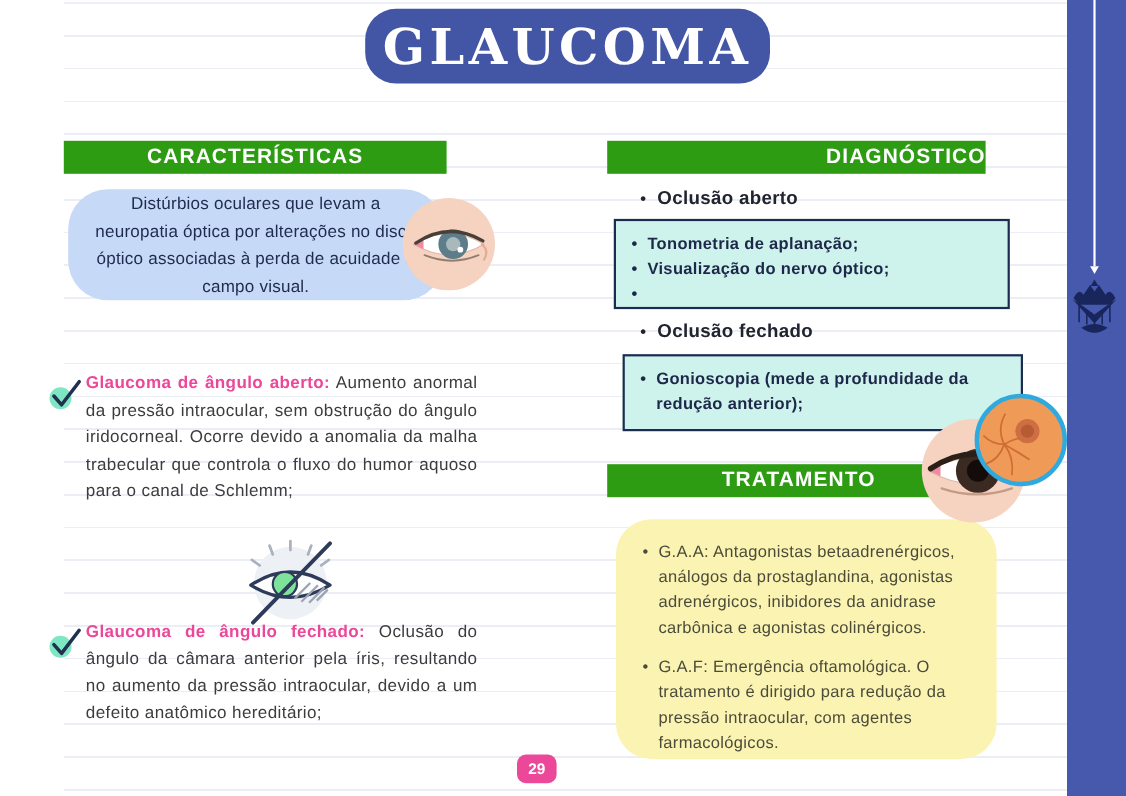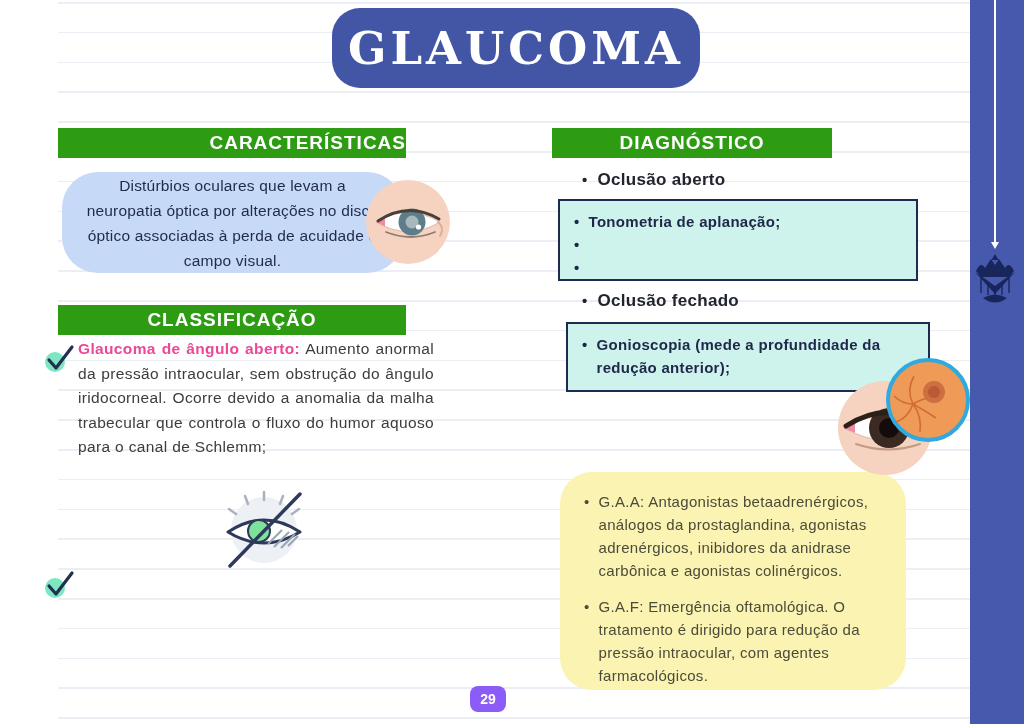--- a/index.html
+++ b/index.html
@@ -10,21 +10,21 @@
   .ruled{
     position:absolute;left:58px;top:2px;width:912px;height:722px;z-index:0;
     background:repeating-linear-gradient(180deg,#eceef6 0,#eceef6 1.5px,transparent 1.5px,transparent 29.8px);
   }
   .left-margin{position:absolute;left:0;top:0;width:58px;height:724px;background:#fff;z-index:1;}
   .sidebar{position:absolute;right:0;top:0;width:54px;height:724px;background:#4759ad;z-index:3;}
   .sidebar .thread{position:absolute;left:24px;top:0;width:2px;height:242px;background:#ffffff;}
   .sidebar .thread-tip{position:absolute;left:21px;top:242px;width:0;height:0;
     border-left:4px solid transparent;border-right:4px solid transparent;border-top:7px solid #ffffff;}
   .title-box{
-    position:absolute;left:332px;top:8px;width:368px;height:80px;background:#4355a5;border-radius:28px;
+    position:absolute;left:332px;top:8px;width:368px;height:68px;background:#4355a5;border-radius:28px;
     display:flex;align-items:center;justify-content:center;z-index:2;
     color:#ffffff;font-family:"DejaVu Serif","Liberation Serif",serif;font-weight:700;
     font-size:45px;letter-spacing:4px;
   }
   .green-hdr{
     position:absolute;height:30px;background:#2d9c13;color:#ffffff;font-weight:700;font-size:19px;
     line-height:30px;text-align:center;letter-spacing:1px;z-index:2;
   }
   .note-blue{
     position:absolute;left:62px;top:172px;width:341px;height:101px;background:#c6d9f6;border-radius:36px;
@@ -49,60 +49,57 @@
   }
   .brow{display:flex;gap:9px;align-items:flex-start;}
   .brow .dot{flex:0 0 auto;}
   .yellow-box{
     position:absolute;left:560px;top:472px;width:346px;height:218px;background:#fbf3b2;border-radius:32px;
     box-sizing:border-box;padding:18px 18px 0 24px;color:#4b4b3a;font-size:15px;line-height:23px;z-index:2;
     letter-spacing:0.3px;
   }
   .yellow-box .brow{margin-bottom:13px;}
   .badge{
-    position:absolute;left:470px;top:686px;width:36px;height:26px;background:#8b5cf6;color:#ffffff;
+    position:absolute;left:470px;top:686px;width:36px;height:26px;background:#ec4899;color:#ffffff;
     border-radius:8px;font-weight:700;font-size:14px;display:flex;align-items:center;justify-content:center;z-index:4;
   }
   .illu{position:absolute;z-index:5;}
 </style>
 </head>
 <body>
 
 <div id="page">
 
   <div class="ruled"></div>
   <div class="left-margin"></div>
 
   <div class="title-box">
     <span>GLAUCOMA</span>
   </div>
 
-  <div class="green-hdr" style="left:58px;top:128px;width:348px;text-align:right;">
+  <div class="green-hdr" style="left:58px;top:128px;width:348px;">
     <span>CARACTERÍSTICAS</span>
   </div>
 
   <div class="note-blue">
     <span>Distúrbios oculares que levam a neuropatia óptica por alterações no disco óptico associadas à perda de acuidade e campo visual.</span>
   </div>
 
   <svg class="illu" style="left:366px;top:180px;" width="84" height="84" viewBox="0 0 84 84">
     <circle cx="42" cy="42" r="42" fill="#f6d3c0"></circle>
     <path d="M10 42 Q42 23 74 42 Q42 61 10 42 Z" fill="#ffffff" stroke="#e3b7a9" stroke-width="1"></path>
     <path d="M10 42 L19 37.5 L19 46.5 Z" fill="#ee8ba0"></path>
     <circle cx="46" cy="42" r="13.5" fill="#5e7d8a"></circle>
     <circle cx="46" cy="42" r="6.5" fill="#a9b8ba"></circle>
     <circle cx="52.5" cy="47" r="2.6" fill="#ffffff"></circle>
     <path d="M12 41 Q42 21 73 39" stroke="#473f38" stroke-width="3" fill="none" stroke-linecap="round"></path>
     <path d="M20 52 Q45 62 69 52" stroke="#927d6f" stroke-width="1.8" fill="none" stroke-linecap="round"></path>
     <path d="M72 42 Q79 48 74 56" stroke="#e4ac97" stroke-width="2" fill="none" stroke-linecap="round"></path>
   </svg>
 
-  <div class="green-hdr" style="left:58px;top:305px;width:348px;">
-    <span>CLASSIFICAÇÃO</span>
-  </div>
 
   <svg class="check" style="left:42px;top:342px;" width="34" height="34" viewBox="0 0 34 34">
     <circle cx="13" cy="20" r="10" fill="#7ee6c3"></circle>
     <path d="M7 18 L14 26 L30 5" stroke="#22304f" stroke-width="3.2" fill="none" stroke-linecap="round" stroke-linejoin="round"></path>
   </svg>
   <p class="para" style="left:78px;top:337px;">
     <b>Glaucoma de ângulo aberto:</b>
     <span>Aumento anormal da pressão intraocular, sem obstrução do ângulo iridocorneal. Ocorre devido a anomalia da malha trabecular que controla o fluxo do humor aquoso para o canal de Schlemm;</span>
   </p>
 
@@ -123,55 +120,63 @@
       <line x1="69" y1="62" x2="83" y2="48"></line>
       <line x1="76" y1="60" x2="86" y2="50"></line>
     </g>
     <line x1="18" y1="80" x2="88" y2="8" stroke="#2e3a59" stroke-width="3.5" stroke-linecap="round"></line>
   </svg>
 
   <svg class="check" style="left:42px;top:568px;" width="34" height="34" viewBox="0 0 34 34">
     <circle cx="13" cy="20" r="10" fill="#7ee6c3"></circle>
     <path d="M7 18 L14 26 L30 5" stroke="#22304f" stroke-width="3.2" fill="none" stroke-linecap="round" stroke-linejoin="round"></path>
   </svg>
-
-  <div class="green-hdr" style="left:552px;top:128px;width:280px;">
+  <p class="para" style="left:78px;top:563px;">
+    <b>Glaucoma de ângulo fechado:</b>
+    <span>Oclusão do ângulo da câmara anterior pela íris, resultando no aumento da pressão intraocular, devido a um defeito anatômico hereditário;</span>
+  </p>
+
+  <div class="green-hdr" style="left:552px;top:128px;width:344px;text-align:right;">
     <span>DIAGNÓSTICO</span>
   </div>
 
   <div class="angle-label" style="left:582px;top:170px;">
     <span class="dot">•</span>
     <span>Oclusão aberto</span>
   </div>
 
   <div class="cyan-box" style="left:558px;top:199px;width:360px;height:82px;">
     <div class="brow">
       <span class="dot">•</span>
       <span>Tonometria de aplanação;</span>
     </div>
     <div class="brow">
       <span class="dot">•</span>
+      <span>Visualização do nervo óptico;</span>
     </div>
     <div class="brow">
       <span class="dot">•</span>
     </div>
   </div>
 
   <div class="angle-label" style="left:582px;top:291px;">
     <span class="dot">•</span>
     <span>Oclusão fechado</span>
   </div>
 
   <div class="cyan-box" style="left:566px;top:322px;width:364px;height:70px;">
     <div class="brow">
       <span class="dot">•</span>
       <span>Gonioscopia (mede a profundidade da redução anterior);</span>
     </div>
   </div>
 
+  <div class="green-hdr" style="left:552px;top:422px;width:348px;">
+    <span>TRATAMENTO</span>
+  </div>
 
   <svg class="illu" style="left:810px;top:352px;" width="160" height="140" viewBox="0 0 160 140">
     <circle cx="75" cy="76" r="47" fill="#f6d3c0"></circle>
     <path d="M34 76 Q76 52 116 76 Q76 100 34 76 Z" fill="#ffffff" stroke="#e3b7a9" stroke-width="1"></path>
     <path d="M34 76 L45 71 L45 81 Z" fill="#ee8ba0"></path>
     <circle cx="79" cy="76" r="20" fill="#3a2a22"></circle>
     <circle cx="79" cy="76" r="10" fill="#130c0a"></circle>
     <circle cx="86" cy="70" r="2.6" fill="#ffffff"></circle>
     <path d="M36 74 Q76 48 115 72" stroke="#2b2017" stroke-width="5" fill="none" stroke-linecap="round"></path>
     <path d="M46 92 Q78 103 110 92" stroke="#c59a86" stroke-width="2" fill="none" stroke-linecap="round"></path>

